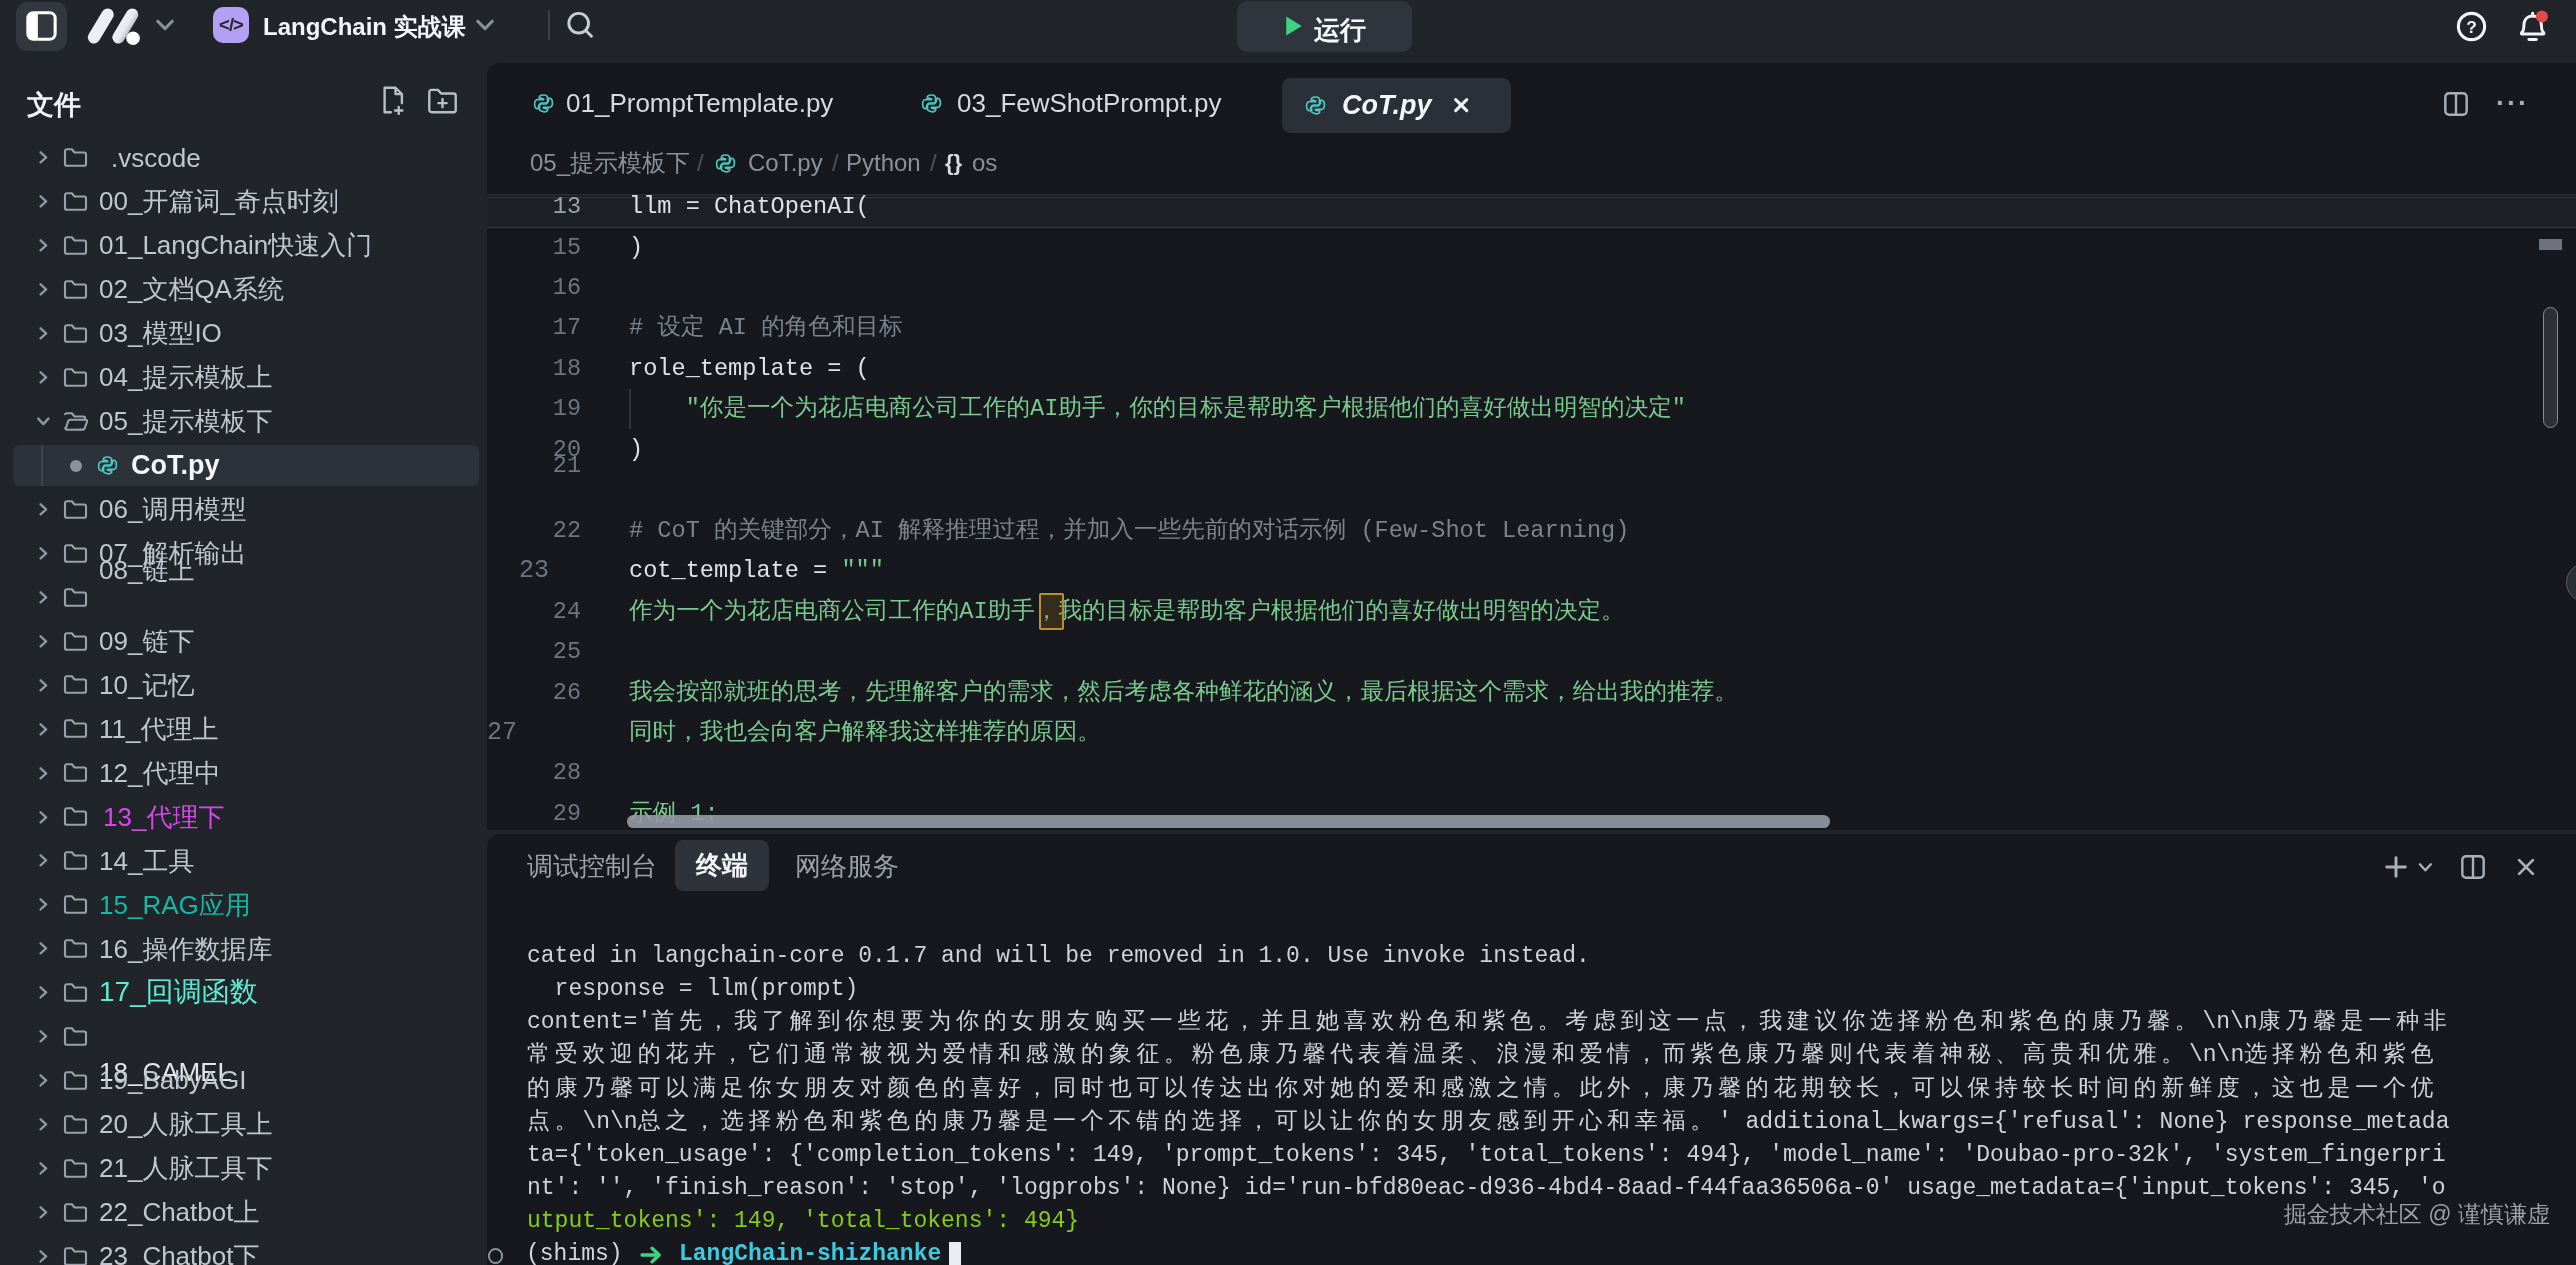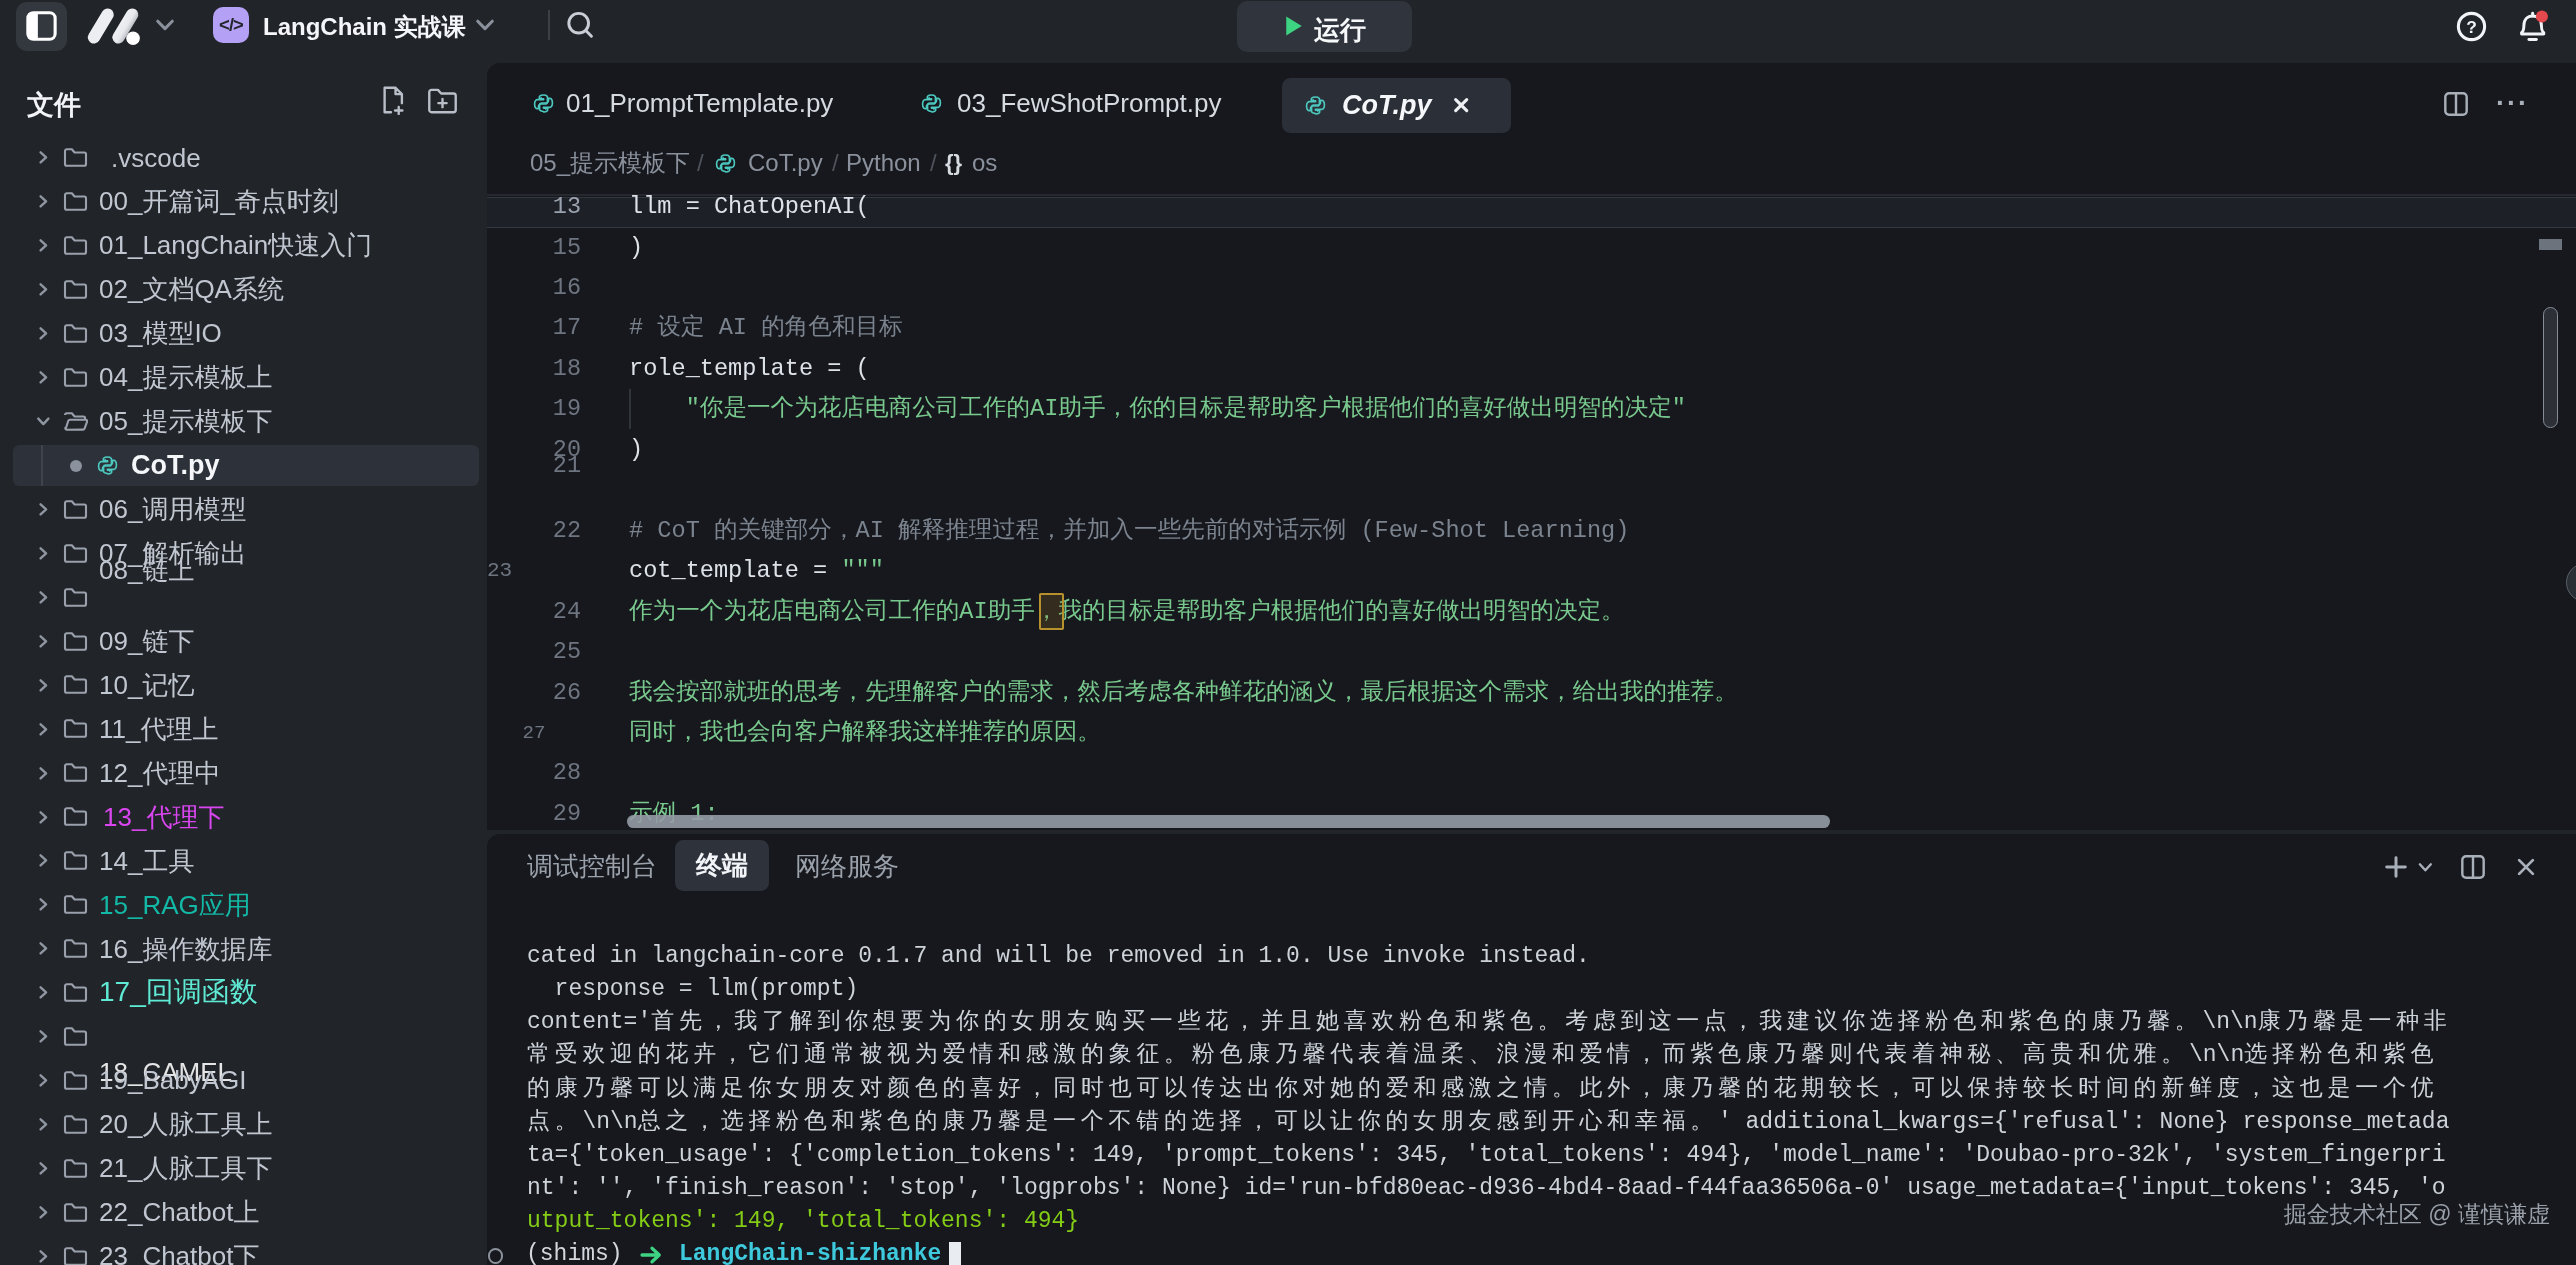--- a/index.html
+++ b/index.html
@@ -347,28 +347,28 @@
     <div class="row mono" style="left:142px;top:245px;height:40px;line-height:40px;font-size:23.6px;"><span class="cc"># 设定 AI 的角色和目标</span></div>
     <div class="row mono" style="left:0;top:286px;width:94px;height:40px;line-height:40px;font-size:23.5px;text-align:right;color:#6e7580;">18</div>
     <div class="row mono" style="left:142px;top:286px;height:40px;line-height:40px;font-size:23.6px;"><span class="cw">role_template = (</span></div>
     <div class="row mono" style="left:0;top:326px;width:94px;height:40px;line-height:40px;font-size:23.5px;text-align:right;color:#6e7580;">19</div>
     <div class="row mono" style="left:142px;top:326px;height:40px;line-height:40px;font-size:23.6px;"><span class="cw">    </span><span class="cg">"你是一个为花店电商公司工作的AI助手，你的目标是帮助客户根据他们的喜好做出明智的决定"</span></div>
     <div class="row mono" style="left:0;top:367px;width:94px;height:40px;line-height:40px;font-size:23.5px;text-align:right;color:#6e7580;">20</div>
     <div class="row mono" style="left:142px;top:367px;height:40px;line-height:40px;font-size:23.6px;"><span class="cw">)</span></div>
     <div class="row mono" style="left:0;top:383px;width:94px;height:40px;line-height:40px;font-size:23.5px;text-align:right;color:#6e7580;">21</div>
     <div class="row mono" style="left:0;top:448px;width:94px;height:40px;line-height:40px;font-size:23.5px;text-align:right;color:#6e7580;">22</div>
     <div class="row mono" style="left:142px;top:448px;height:40px;line-height:40px;font-size:23.6px;"><span class="cc"># CoT 的关键部分，AI 解释推理过程，并加入一些先前的对话示例 (Few-Shot Learning)</span></div>
-    <div class="row mono" style="left:0;top:488px;width:94px;height:40px;line-height:40px;font-size:21px;text-align:left;color:#6e7580;">23</div>
+    <div class="row mono" style="left:0;top:488px;width:94px;height:40px;line-height:40px;font-size:25px;text-align:center;color:#6e7580;">23</div>
     <div class="row mono" style="left:142px;top:488px;height:40px;line-height:40px;font-size:23.6px;"><span class="cw">cot_template = </span><span class="cg">"""</span></div>
     <div class="row mono" style="left:0;top:529px;width:94px;height:40px;line-height:40px;font-size:23.5px;text-align:right;color:#6e7580;">24</div>
     <div class="row mono" style="left:142px;top:529px;height:40px;line-height:40px;font-size:23.6px;"><span class="cg">作为一个为花店电商公司工作的AI助手</span><span class="cg">，</span><span class="cg">我的目标是帮助客户根据他们的喜好做出明智的决定。</span></div>
     <div class="row mono" style="left:0;top:569px;width:94px;height:40px;line-height:40px;font-size:23.5px;text-align:right;color:#6e7580;">25</div>
     <div class="row mono" style="left:0;top:610px;width:94px;height:40px;line-height:40px;font-size:23.5px;text-align:right;color:#6e7580;">26</div>
     <div class="row mono" style="left:142px;top:610px;height:40px;line-height:40px;font-size:23.6px;"><span class="cg">我会按部就班的思考，先理解客户的需求，然后考虑各种鲜花的涵义，最后根据这个需求，给出我的推荐。</span></div>
-    <div class="row mono" style="left:0;top:650px;width:94px;height:40px;line-height:40px;font-size:19px;text-align:center;color:#6e7580;">27</div>
+    <div class="row mono" style="left:0;top:650px;width:94px;height:40px;line-height:40px;font-size:25px;text-align:left;color:#6e7580;">27</div>
     <div class="row mono" style="left:142px;top:650px;height:40px;line-height:40px;font-size:23.6px;"><span class="cg">同时，我也会向客户解释我这样推荐的原因。</span></div>
     <div class="row mono" style="left:0;top:690px;width:94px;height:40px;line-height:40px;font-size:23.5px;text-align:right;color:#6e7580;">28</div>
     <div class="row mono" style="left:0;top:731px;width:94px;height:40px;line-height:40px;font-size:23.5px;text-align:right;color:#6e7580;">29</div>
     <div class="row mono" style="left:142px;top:731px;height:40px;line-height:40px;font-size:23.6px;"><span class="cg">示例 1:</span></div>
     <div class="abs" style="left:142px;top:326px;width:1.8px;height:40px;background:#30343b;"></div>
     <div class="abs" style="left:552px;top:530px;width:25px;height:37px;border:2.3px solid #b8912f;background:rgba(160,125,40,0.22);border-radius:1.8px;"></div>
     <div class="abs" style="left:140px;top:752px;width:1203px;height:13px;background:#959ba5;border-radius:6.4px;opacity:0.9;"></div>
     <div class="abs" style="left:2052px;top:176px;width:23px;height:11px;background:#6c737d;"></div>
     <div class="abs" style="left:2056px;top:244px;width:14.7px;height:121px;border:1.8px solid #868d97;background:rgba(140,147,156,0.2);border-radius:7.4px;"></div>
   </div>

